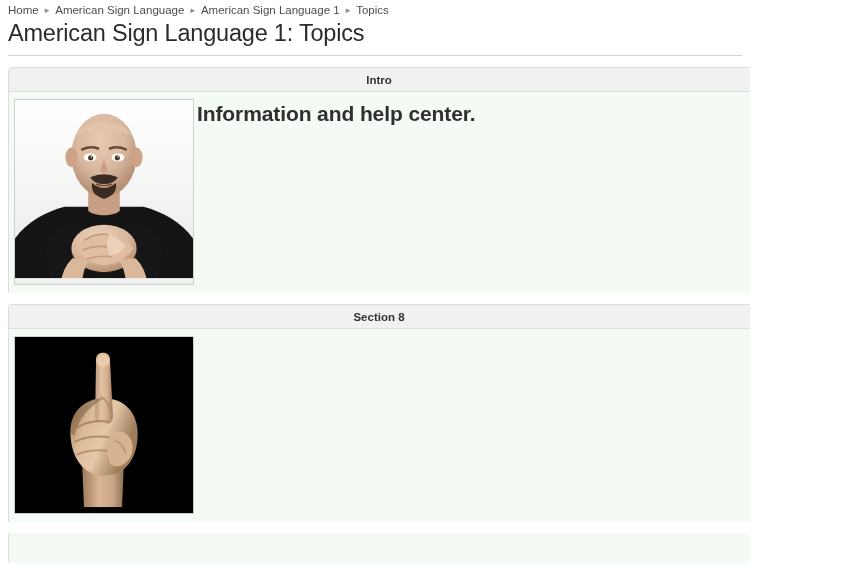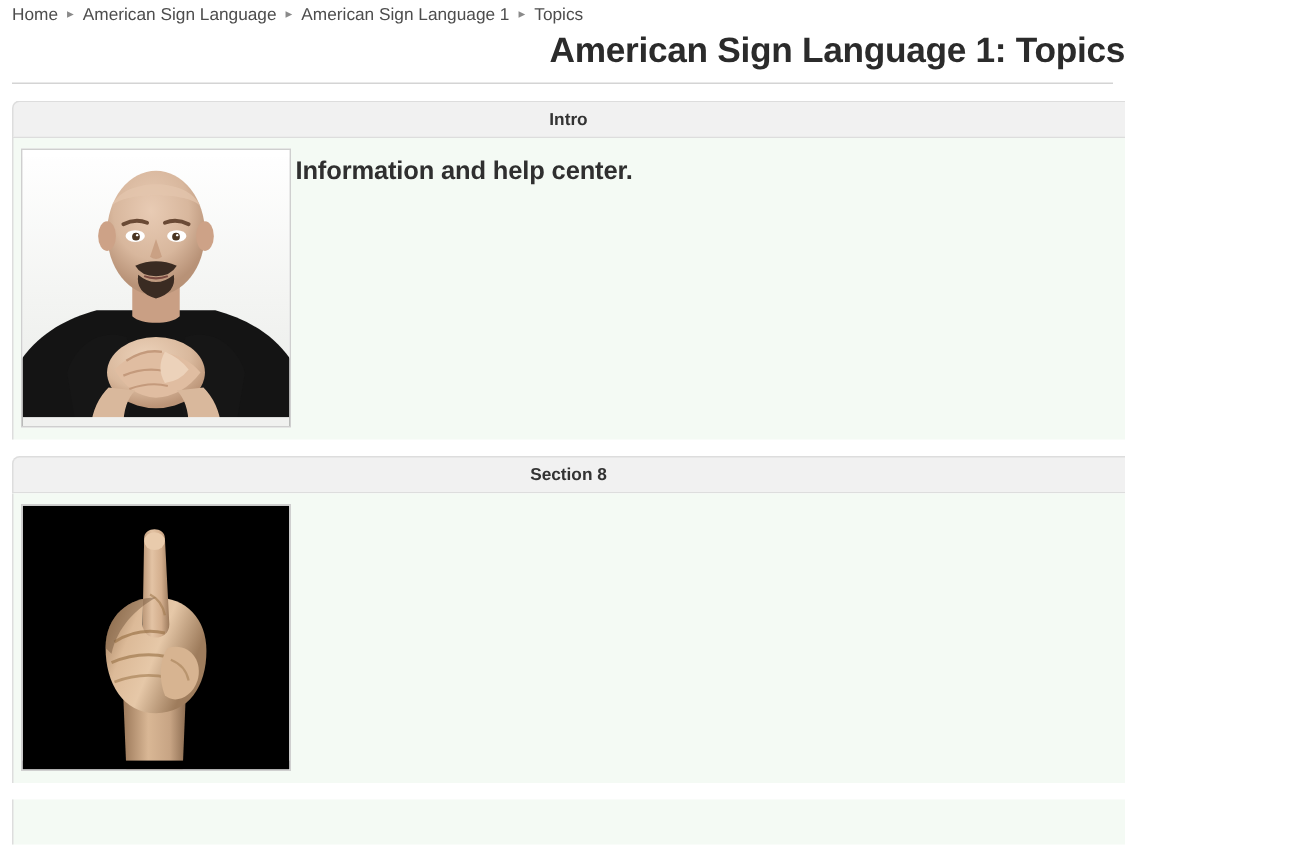--- a/index.html
+++ b/index.html
@@ -44,24 +44,23 @@
     position: relative;
     top: -1px;
   }
 
   
   .page-title {
     margin: 0;
     padding: 0 0 0 8px;
     font-size: 23.5px;
     line-height: 29px;
-    font-weight: bold;
+    font-weight: normal;
     color: #2b2b2b;
     letter-spacing: -0.2px;
-    text-align: right;
   }
 
   .title-rule {
     margin: 7px 8px 0 8px;
     border: 0;
     border-top: 1px solid #d4d4d4;
     height: 0;
   }
 
   
@@ -108,21 +107,21 @@
     position: relative;
     display: block;
   }
   .thumb.tall { height: 186px; }
   .thumb.short { height: 178px; }
 
   .thumb svg { display: block; width: 100%; height: 100%; }
 
   .topic-text {
     flex: 1 1 auto;
-    font-size: 17px;
+    font-size: 21px;
     font-weight: bold;
     color: #2f2f2f;
     line-height: 22px;
     padding: 4px 0 0 3px;
     white-space: nowrap;
     letter-spacing: -0.1px;
   }
 </style>
 </head>
 <body>

